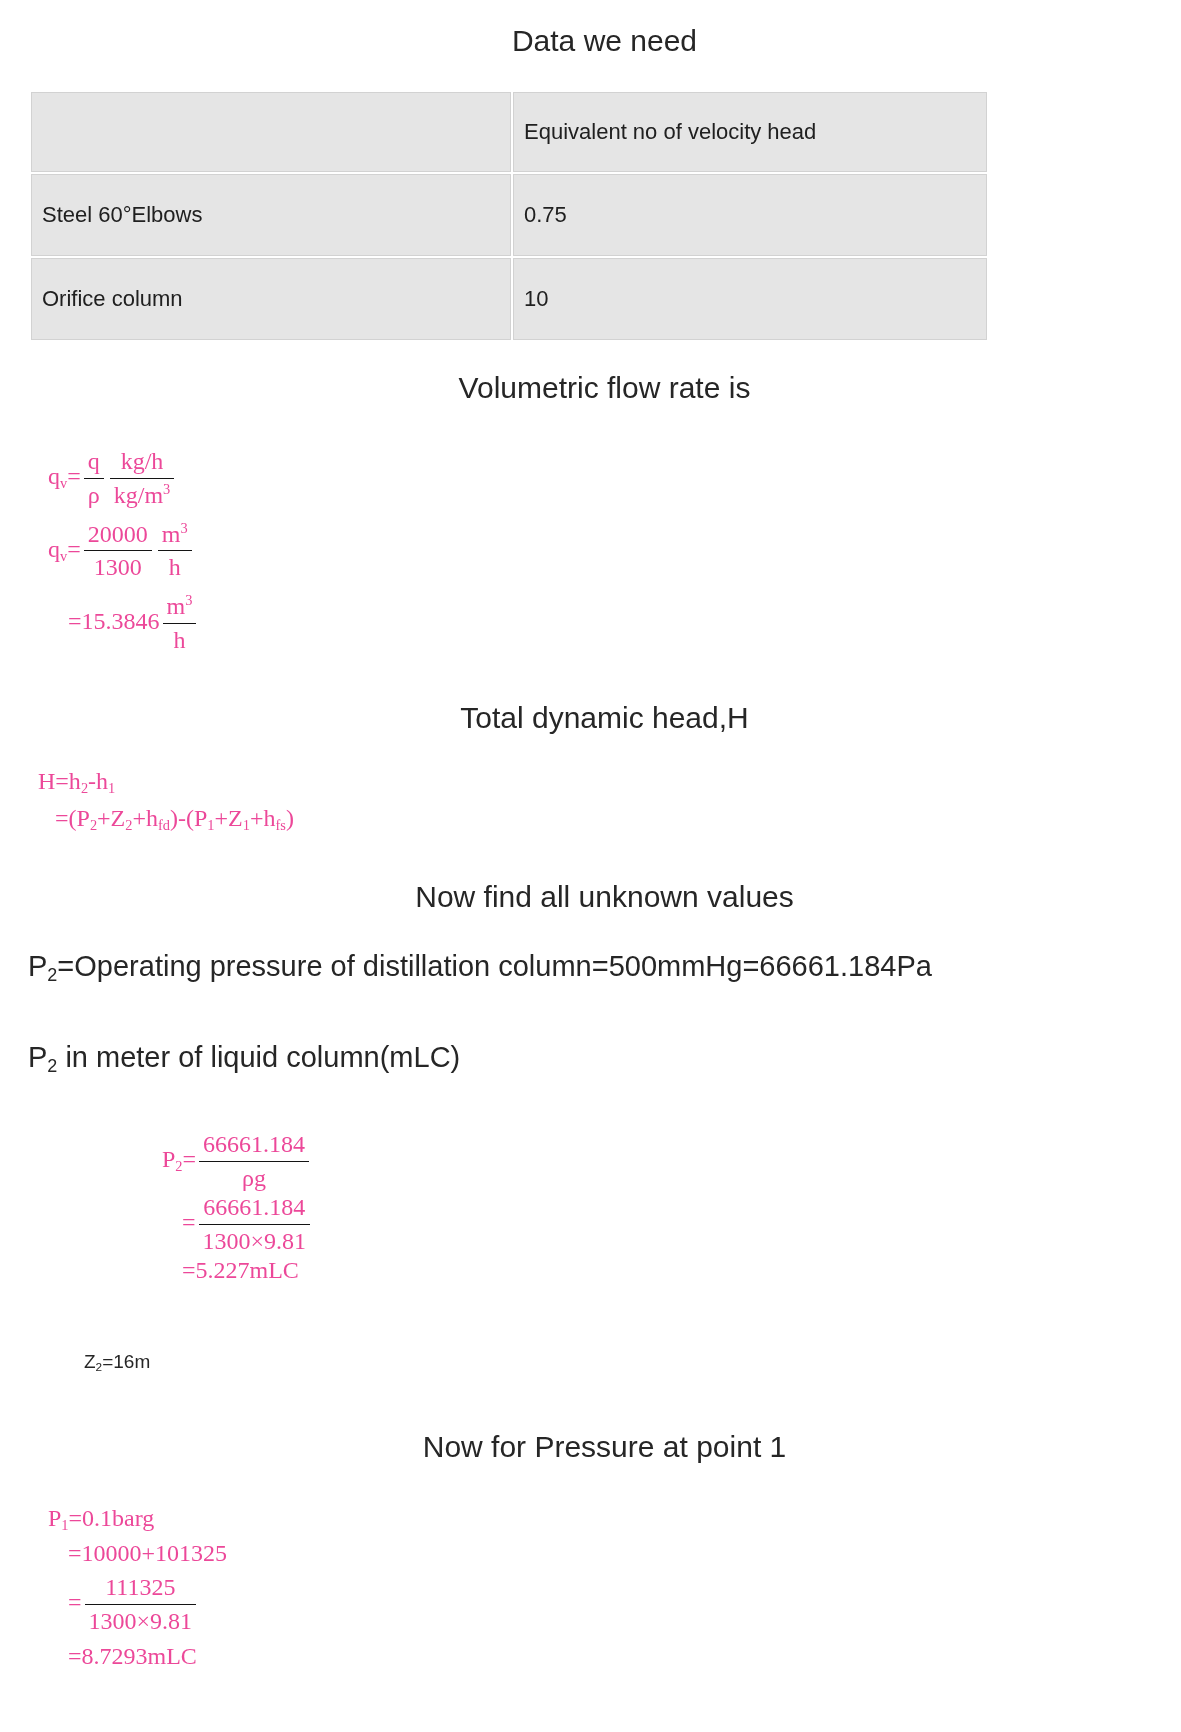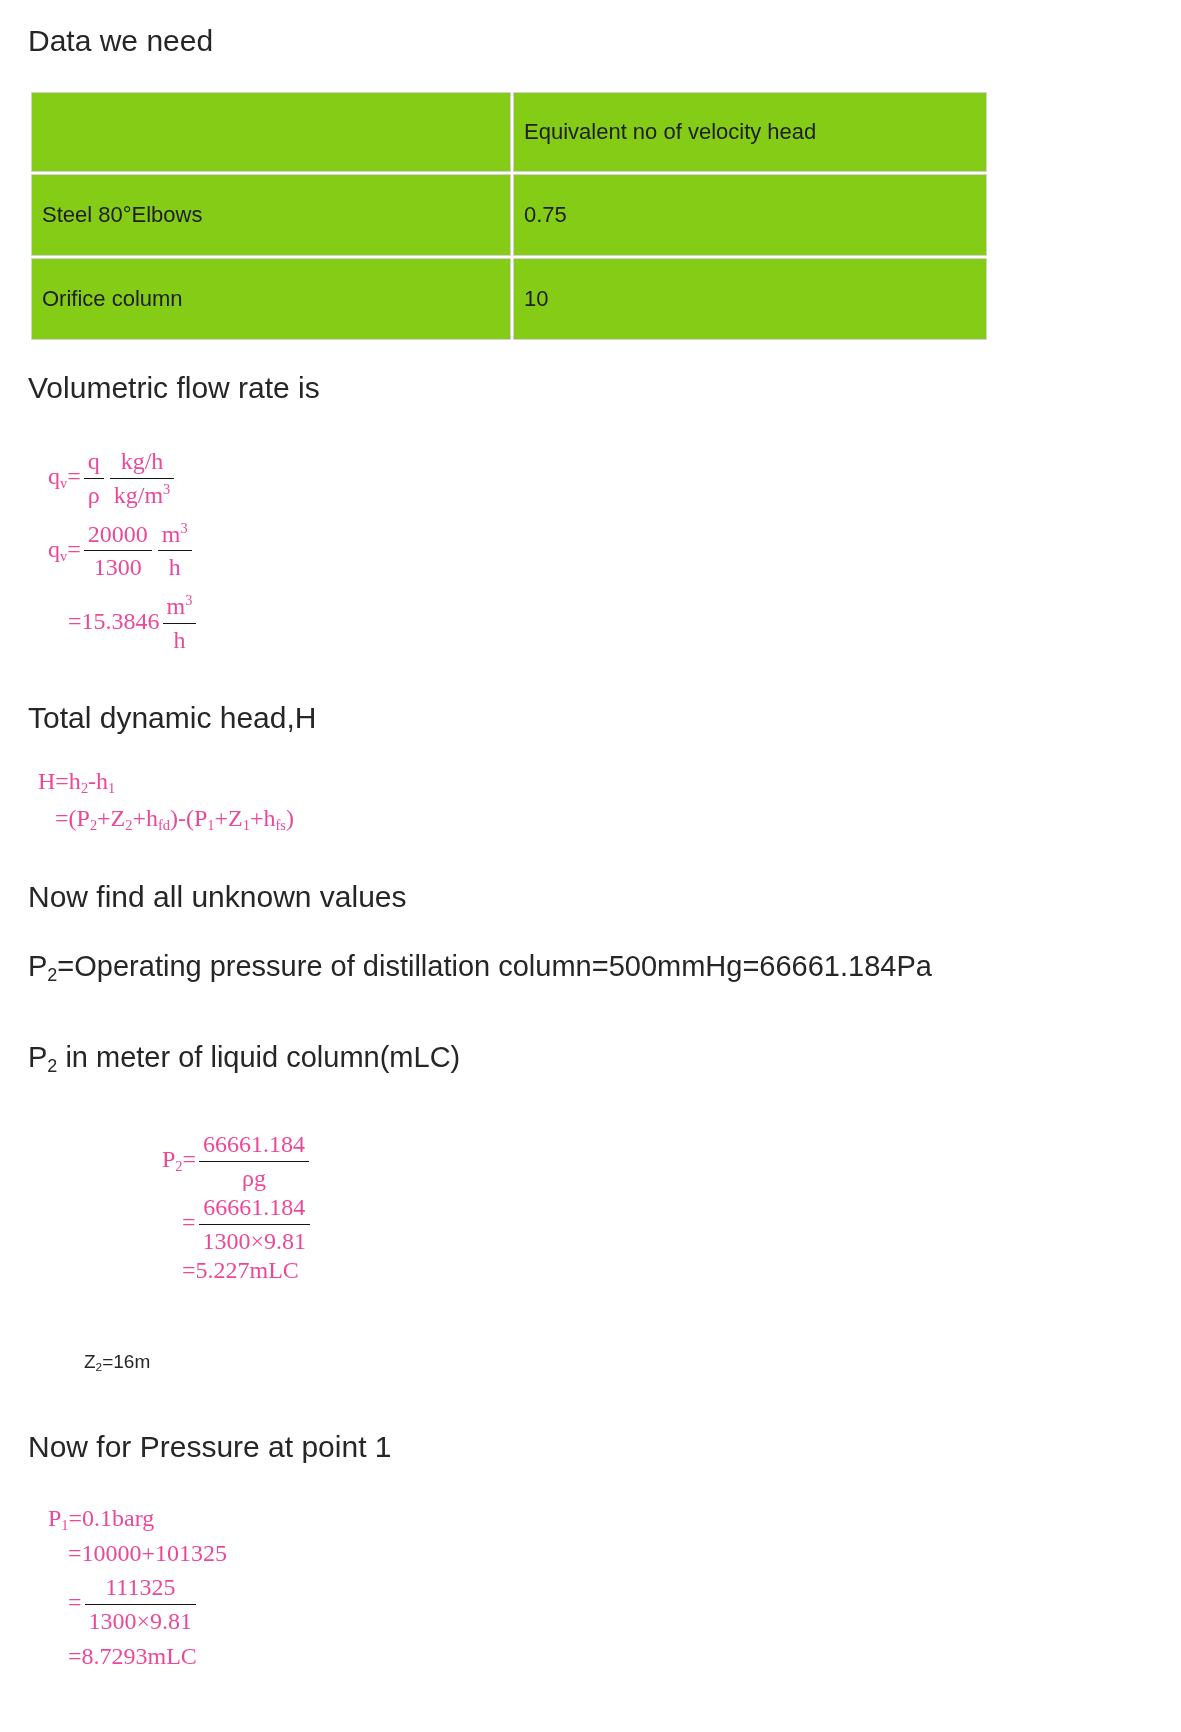--- a/index.html
+++ b/index.html
@@ -5,34 +5,34 @@
   html, body { margin:0; padding:0; background:#ffffff; }
   body {
     width:1181px; height:1732px; overflow:hidden;
     font-family:"Liberation Sans","DejaVu Sans",sans-serif;
     color:#202020;
   }
   .page { padding:22px 0 0 28px; }
 
   .heading {
     font-size:30px; font-weight:400; color:#262626;
-    line-height:38px; margin:0; padding:0;
+    line-height:38px; margin:0; padding:0;text-align:center;
   }
 
   
   .vtable {
     border-collapse:separate; border-spacing:2px;
     margin-top:30px; margin-left:1px;
   }
   .vtable td {
     border:1px solid #d2d2d2;
     font-size:22px; color:#202020;
     vertical-align:middle;
     padding:6px 10px;
-    background:#84cc16;
+    background:#e5e5e5;
   }
   .vtable .c1 { width:458px; }
   .vtable .c2 { width:452px; }
   .vtable tr.hdr td  { height:66px; }
   .vtable tr.data td { height:68px; }
 
   
   .stmt { font-size:29px; font-weight:400; color:#262626; line-height:40px; margin:0; }
   .stmt sub { font-size:0.62em; vertical-align:-0.28em; }
   .p-operating { margin-top:30px; }
@@ -77,21 +77,21 @@
 
   <h1 class="heading">Data we need</h1>
 
   <table class="vtable">
     <tbody>
       <tr class="hdr">
         <td class="c1"></td>
         <td class="c2">Equivalent no of velocity head</td>
       </tr>
       <tr class="data">
-        <td class="c1">Steel 80°Elbows</td>
+        <td class="c1">Steel 60°Elbows</td>
         <td class="c2">0.75</td>
       </tr>
       <tr class="data">
         <td class="c1">Orifice column</td>
         <td class="c2">10</td>
       </tr>
     </tbody>
   </table>
 
   <h2 class="heading h-volumetric">Volumetric flow rate is</h2>

